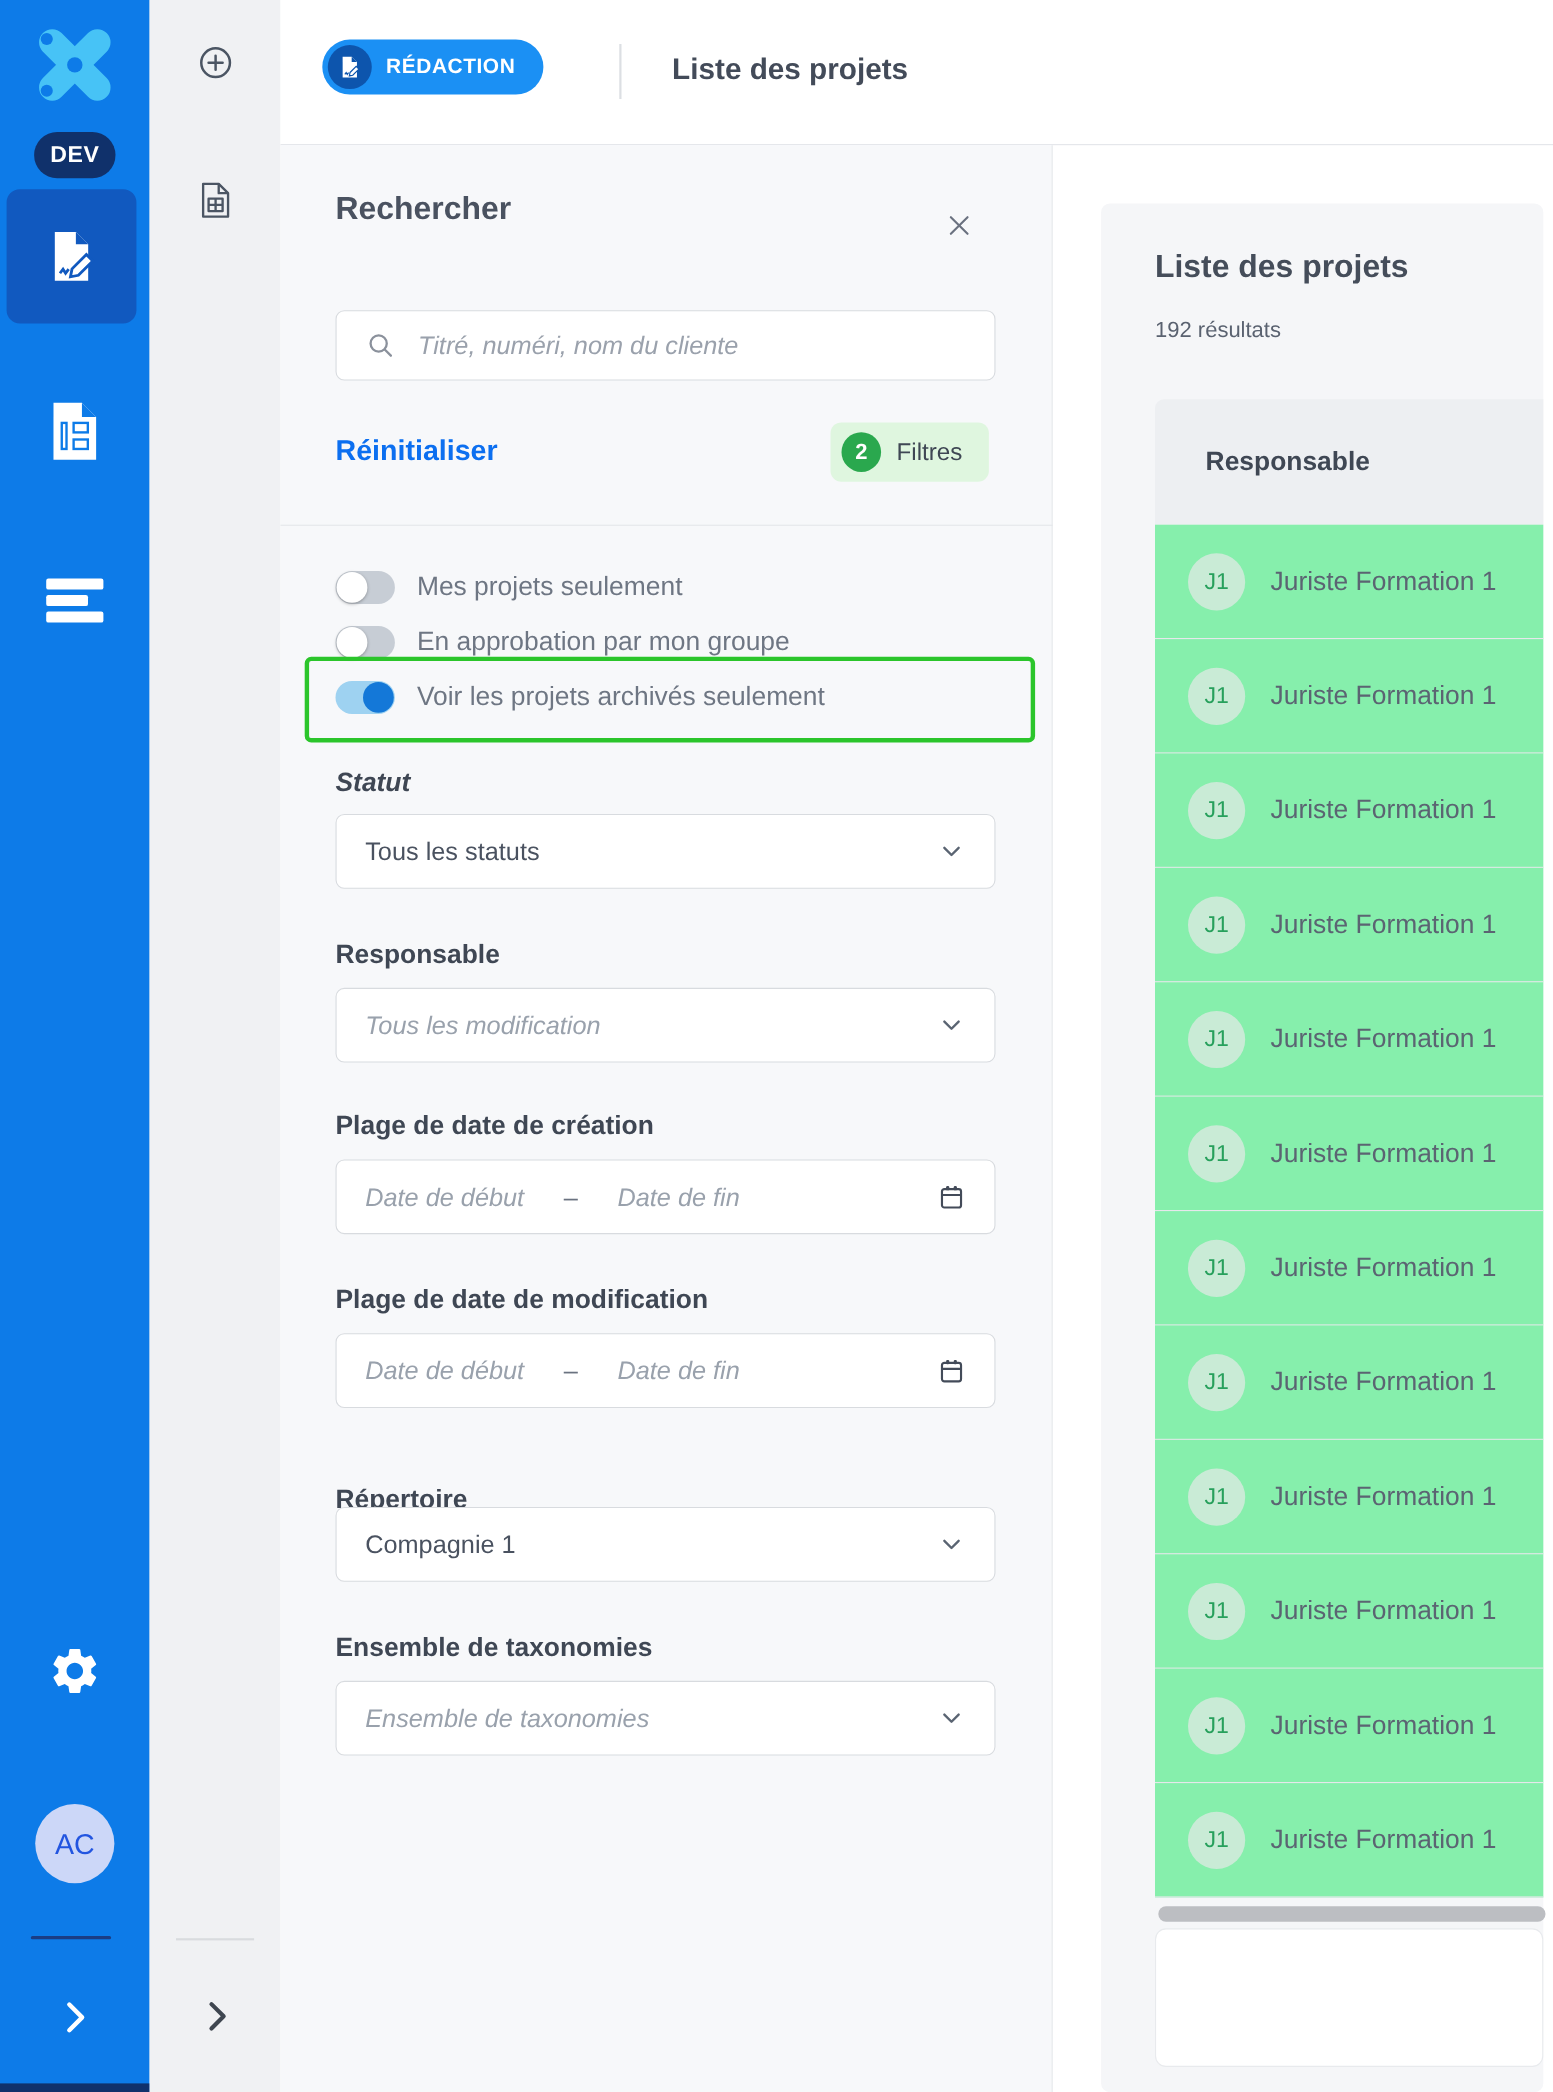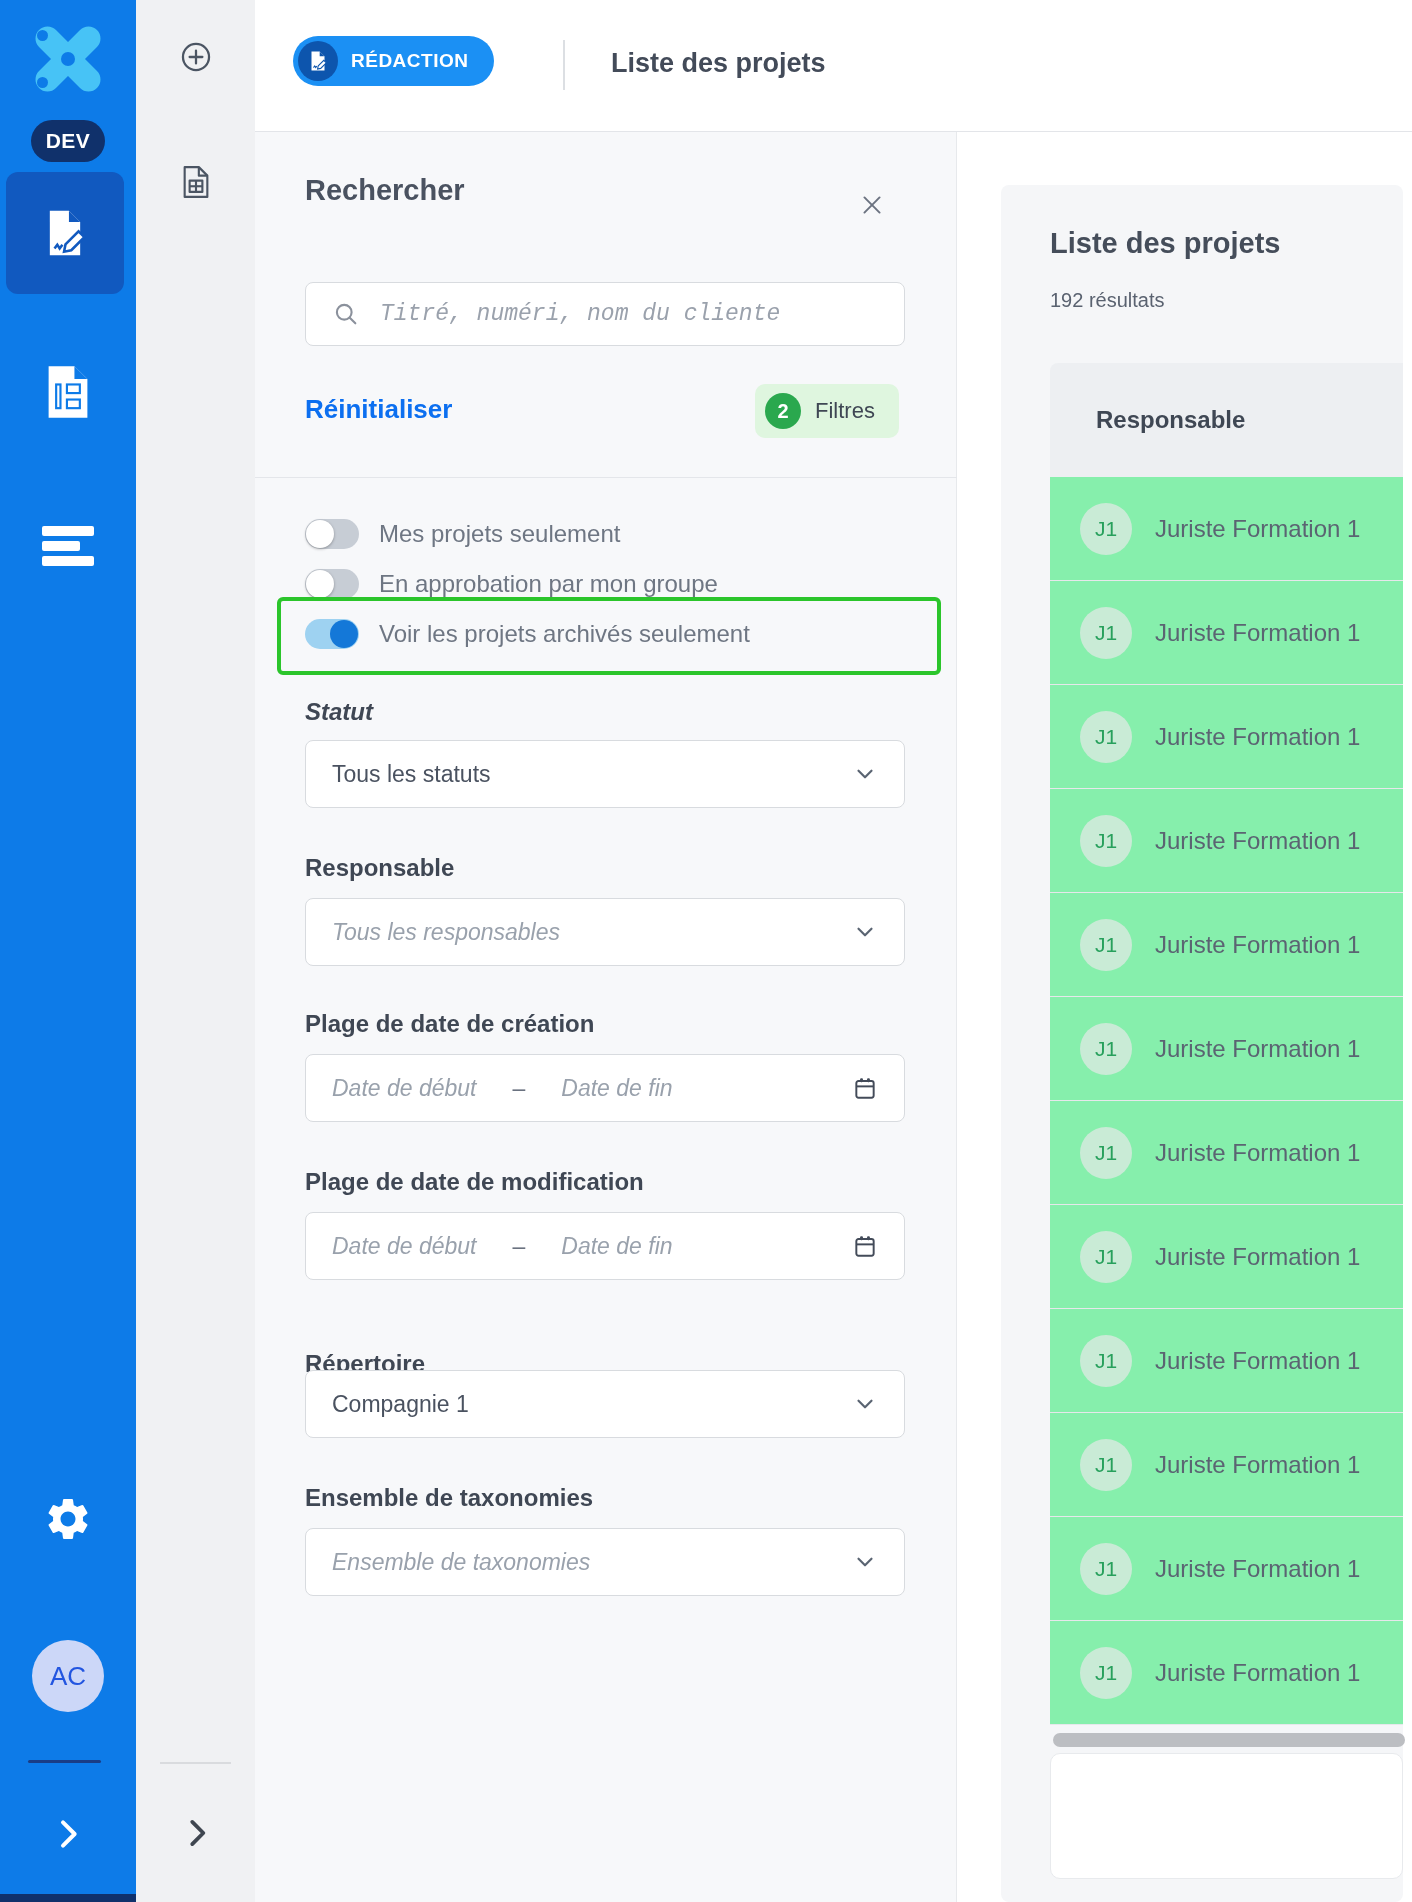--- a/index.html
+++ b/index.html
@@ -53,21 +53,21 @@
   .page-title { position:absolute; left:356px; top:48px; font-size:27px; color:#434b59; }
 
   
   .panel { position:absolute; left:255px; top:132px; width:702px; height:1770px; background:#f7f8fa; border-right:1px solid #e7e9ec; }
   .panel-title { position:absolute; left:50px; top:42px; font-size:29px; color:#4a5260; }
   .panel-close { position:absolute; left:600px; top:56px; width:34px; height:34px; display:flex; align-items:center; justify-content:center; }
   .search-box { position:absolute; left:50px; top:150px; width:600px; height:64px; background:#fff;
     border:1px solid #d8dbdf; border-radius:8px; display:flex; align-items:center; }
   .search-box svg { margin-left:26px; flex:0 0 auto; }
   .search-box input { flex:1; height:100%; border:none; outline:none; background:transparent;
-    font-family:Liberation Mono, monospace; font-size:23px; color:#0f172a; padding-left:20px; }
+    font-family:Liberation Sans, sans-serif; font-size:23px; color:#0f172a; padding-left:20px; }
   .search-box input::placeholder { font-style:italic; color:#9aa1ac; }
   .reset-link { position:absolute; left:50px; top:262px; font-size:26px; font-weight:bold; color:var(--link_blue); cursor:pointer; }
   .filters-badge { position:absolute; left:500px; top:252px; height:54px; border-radius:10px; background:var(--filter_badge_bg);
     display:inline-flex; align-items:center; gap:14px; padding:0 24px 0 10px; }
   .filters-badge .count-circle { width:36px; height:36px; border-radius:50%; background:var(--filter_badge_green);
     color:#fff; font-size:20px; font-weight:bold; display:flex; align-items:center; justify-content:center; }
   .filters-badge .filters-label { font-size:22px; color:#3f4754; }
   .panel-divider { position:absolute; left:0; top:345px; width:702px; height:1px; background:#e4e6ea; }
 
   .toggle-list { position:absolute; left:50px; top:377px; width:620px; }
@@ -290,21 +290,21 @@
       <span class="value">Tous les statuts</span>
       <span class="chev">
         <svg width="26" height="26" viewBox="0 0 24 24" fill="none" stroke="#5a6472" stroke-width="2" stroke-linecap="round" stroke-linejoin="round">
             <polyline points="6 9 12 15 18 9"></polyline>
           </svg>
       </span>
     </div>
 
     <div class="field-label lbl-resp">Responsable</div>
     <div class="field-box box-resp">
-      <span class="value ph">Tous les responsables</span>
+      <span class="value ph">Tous les modification</span>
       <span class="chev">
         <svg width="26" height="26" viewBox="0 0 24 24" fill="none" stroke="#5a6472" stroke-width="2" stroke-linecap="round" stroke-linejoin="round">
             <polyline points="6 9 12 15 18 9"></polyline>
           </svg>
       </span>
     </div>
 
     <div class="field-label lbl-crea">Plage de date de création</div>
     <div class="field-box daterange box-crea">
       <span class="value ph">Date de début</span>

